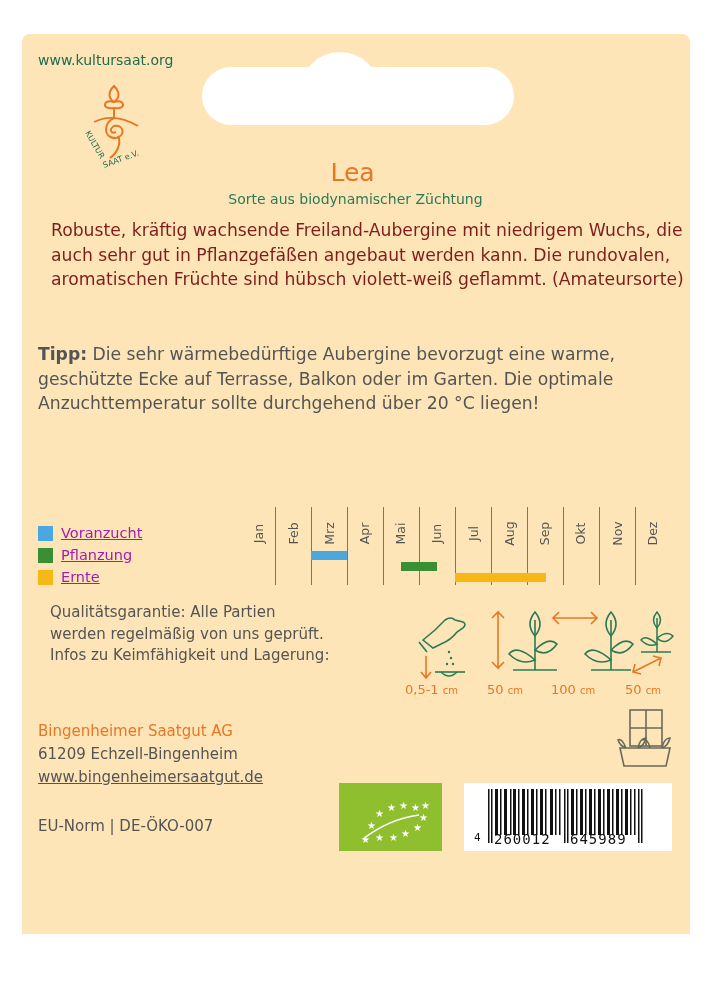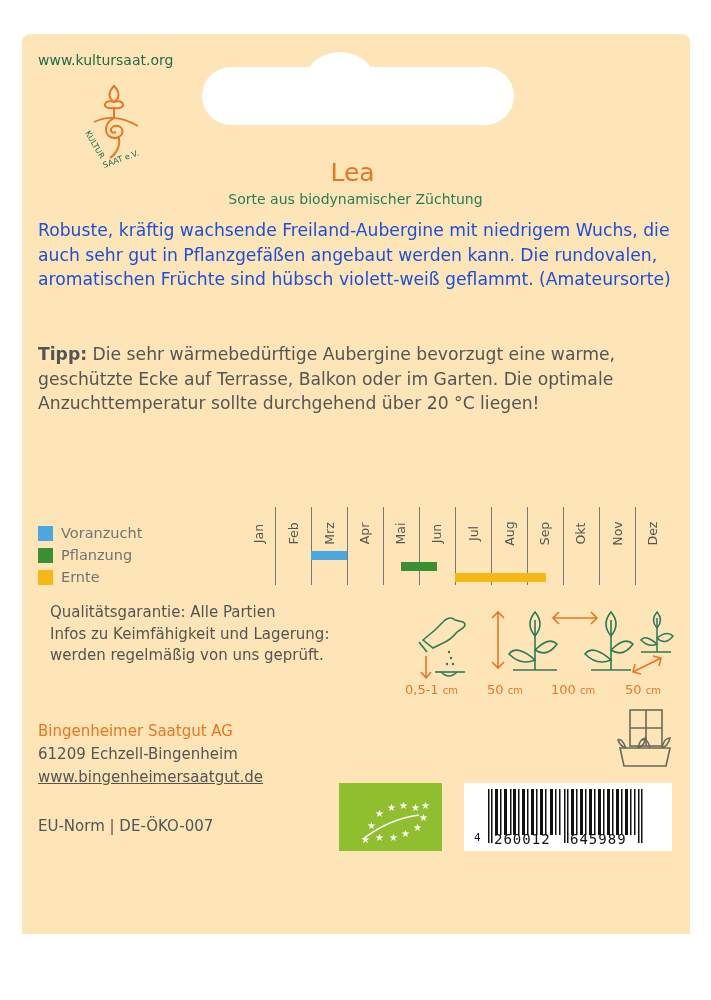--- a/index.html
+++ b/index.html
@@ -5,24 +5,24 @@
   html, body { margin:0; padding:0; background:#ffffff; }
   body { width:711px; height:1000px; position:relative; overflow:hidden; font-family:"DejaVu Sans", sans-serif; }
   .card { position:absolute; left:22px; top:34px; width:668px; height:900px; background:#fee5b8; border-radius:8px 8px 0 0; }
   .hanghole { position:absolute; left:202px; top:67px; width:312px; height:58px; background:#fff; border-radius:29px; }
   .hanghole-bump { position:absolute; left:300px; top:52px; width:80px; height:40px; background:#fff; border-radius:40px 40px 0 0; }
   .bottom-cut { position:absolute; left:22px; top:915px; width:668px; height:90px; }
   .url-top { position:absolute; left:38px; top:52px; font-size:14px; color:#1f6b4a; }
   .logo { position:absolute; left:74px; top:78px; width:80px; height:100px; }
   .title { position:absolute; left:0; width:705px; top:158px; text-align:center; font-size:25px; color:#e87722; }
   .subtitle { position:absolute; left:0; width:711px; top:191px; text-align:center; font-size:14px; color:#2a7a55; }
-  .desc { position:absolute; left:38px; top:218px; width:640px; font-size:17.2px; line-height:24.6px; color:#1d4ed8; }
+  .desc { position:absolute; left:51px; top:218px; width:640px; font-size:17.2px; line-height:24.6px; color:#7f1d1d; }
   .tip { position:absolute; left:38px; top:342px; width:640px; font-size:17.2px; line-height:24.6px; color:#545454; }
   .tip b { color:#545454; }
-  .legend { position:absolute; left:38px; top:522px; font-size:14.5px; color:#737373; }
+  .legend { position:absolute; left:38px; top:522px; font-size:14.5px; color:#a21caf;text-decoration:underline; }
   .legend-row { display:flex; align-items:center; height:22px; }
   .swatch { width:15px; height:15px; margin-right:8px; }
   .cal { position:absolute; left:240px; top:505px; width:440px; height:80px; }
   .cal-line { position:absolute; top:2px; width:1px; height:78px; background:#777; }
   .cal-label { position:absolute; top:8px; width:36.5px; height:40px; display:flex; align-items:center; justify-content:center; }
   .cal-label span { display:inline-block; transform:rotate(-90deg); font-size:12.5px; color:#545454; white-space:nowrap; }
   .bar { position:absolute; height:9px; }
   .quality { position:absolute; left:38px; top:602px; font-size:15px; line-height:21.5px; color:#545454;margin-left:12px; }
   .link { text-decoration:underline; color:#545454; }
   .icons { position:absolute; left:405px; top:600px; width:285px; height:100px; }
@@ -128,22 +128,22 @@
       <span>Dez</span>
     </div>
 
   <div class="bar" style="left:71px; width:36px; top:46px; background:#4aa8df"></div>
   <div class="bar" style="left:161px; width:36px; top:57px; background:#3a8f35"></div>
   <div class="bar" style="left:215px; width:91px; top:68px; background:#f5b817"></div>
 </div>
 
 <div class="quality">
   <div>Qualitätsgarantie: Alle Partien</div>
+  <div>werden regelmäßig von uns geprüft.</div>
   <div>Infos zu Keimfähigkeit und Lagerung:</div>
-  <div>werden regelmäßig von uns geprüft.</div>
 </div>
 
 <div class="icons">
   <svg style="position:absolute;left:0;top:0" width="285" height="80" viewBox="0 0 285 80">
 
     <g stroke="#2a7a55" stroke-width="1.6" fill="none">
       <path d="M18 40 L30 30 L40 20 Q46 16 50 20 L58 22 Q62 24 58 28 L52 32 Q46 40 36 44 L28 48 Z"></path>
       <path d="M14 42 L22 52"></path>
       <path d="M30 72 L60 72"></path>
       <path d="M36 72 Q44 80 52 72"></path>

